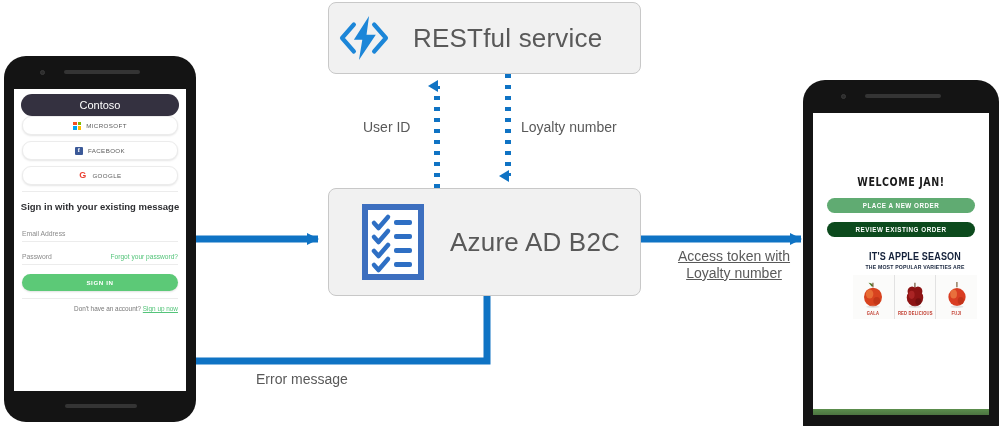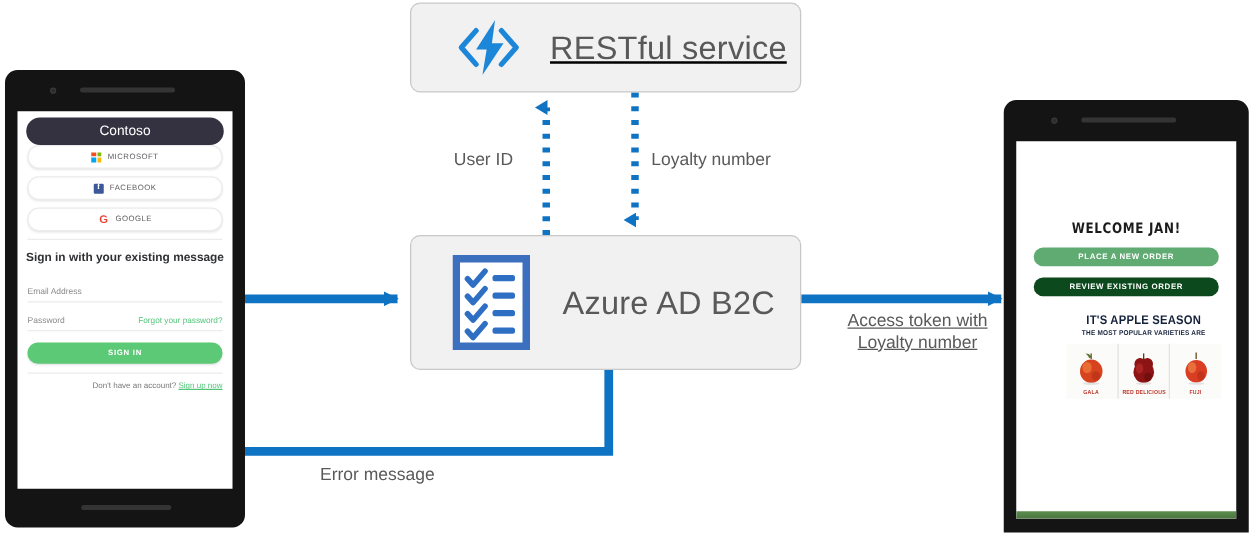--- a/index.html
+++ b/index.html
@@ -5,30 +5,30 @@
   html,body{margin:0;padding:0;background:#ffffff;}
   body{width:1006px;height:426px;position:relative;overflow:hidden;
        font-family:"Liberation Sans","DejaVu Sans",sans-serif;}
   .stage{position:absolute;inset:0;}
 
   
   .svc-box{position:absolute;background:#f1f1f1;border:1px solid #c8c8c8;
            border-radius:8px;display:flex;align-items:center;box-sizing:border-box;}
   .svc-label{color:#595959;font-size:26px;font-weight:400;letter-spacing:.2px;
              white-space:nowrap;}
-  #restful-box{left:328px;top:2px;width:313px;height:72px;padding-left:35px;text-decoration:underline;}
+  #restful-box{left:328px;top:2px;width:313px;height:72px;padding-left:8px;}
   #restful-box .svc-label{margin-left:22px;}
   #b2c-box{left:328px;top:188px;width:313px;height:108px;padding-left:33px;}
   #b2c-box .svc-label{margin-left:26px;}
 
   .edge-label{position:absolute;color:#595959;font-size:14px;white-space:nowrap;}
   .edge-label.two-line{white-space:normal;text-align:center;line-height:1.18;text-decoration:underline;}
 
   
-  .phone{position:absolute;background:#141414;border-radius:10px;}
+  .phone{position:absolute;background:#141414;border-radius:22px;}
   #phone-left{left:4px;top:56px;width:192px;height:366px;}
   #phone-right{left:803px;top:56px;width:196px;height:366px;margin-top:24px;}
   .phone-speaker{position:absolute;height:4px;background:#343434;border-radius:2px;}
   .phone-cam{position:absolute;width:5px;height:5px;border-radius:50%;
              background:#2c2c2c;border:1px solid #3a3a3a;box-sizing:border-box;}
   .phone-home{position:absolute;height:4px;background:#343434;border-radius:2px;}
   .screen{position:absolute;background:#ffffff;overflow:hidden;}
   #phone-left .screen{left:10px;top:33px;width:172px;height:302px;}
   #phone-right .screen{left:10px;top:33px;width:176px;height:302px;}
   #phone-left .phone-speaker{left:60px;top:14px;width:76px;}

